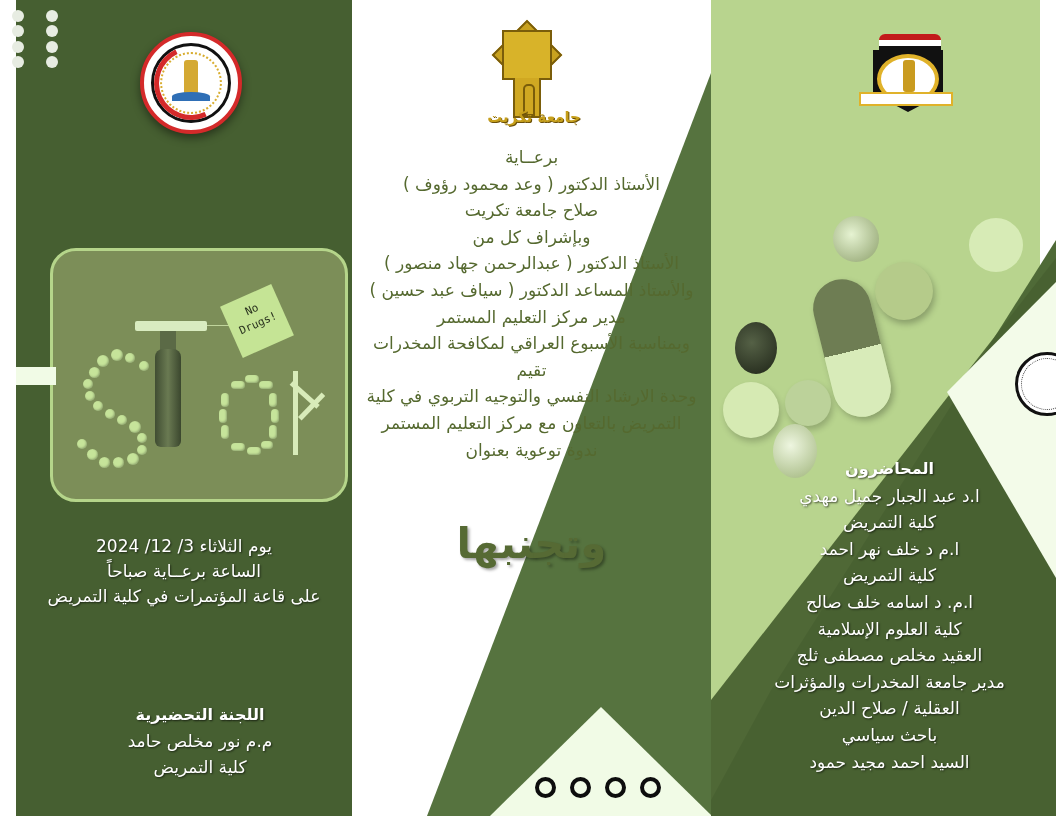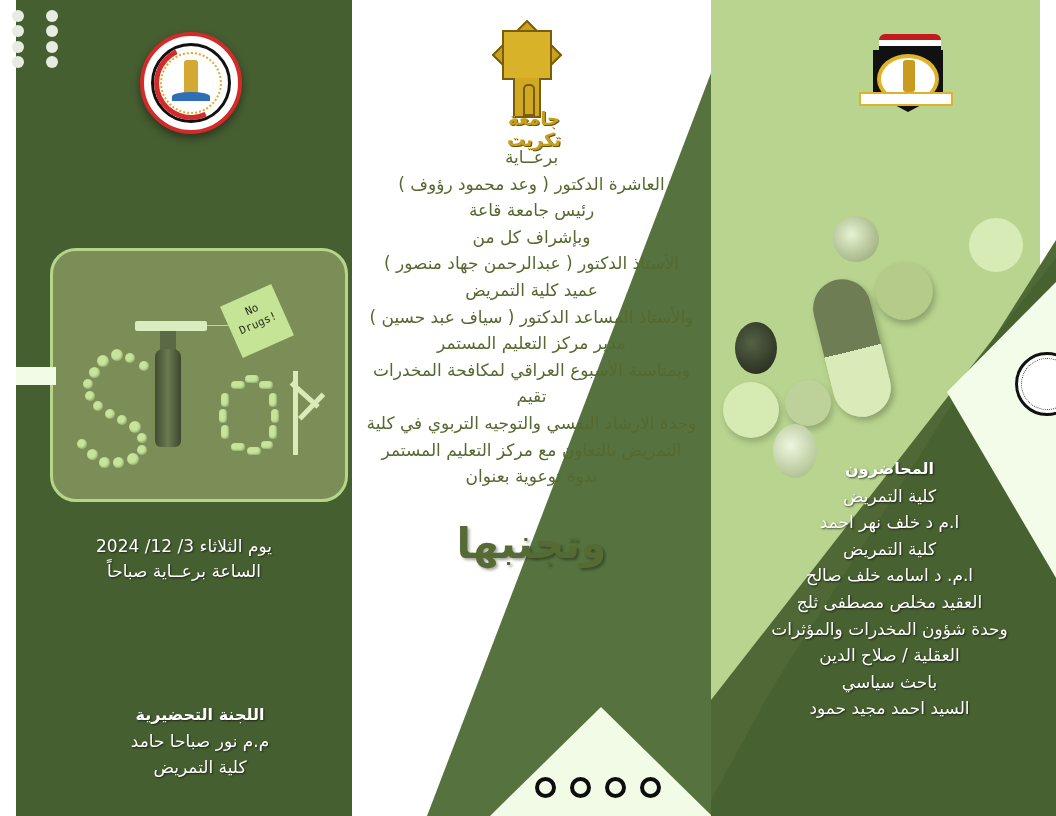--- a/index.html
+++ b/index.html
@@ -43,21 +43,21 @@
     font-size: 17px; line-height: 26px; text-shadow: 1px 1px 2px rgba(0,0,0,.6); direction: rtl; }
   .committee .title { font-weight: bold; font-size: 16px; }
 
   
   .middle-panel { position: absolute; left: 352px; top: 0; width: 359px; height: 816px; background: #ffffff; overflow: hidden; }
   .tu-logo { position: absolute; left: 128px; top: 26px; width: 100px; height: 104px; }
   .tu-star { position: absolute; left: 22px; top: 4px; width: 50px; height: 50px; background: #c9a21f; transform: rotate(45deg); border: 2px solid #7a5d0a; }
   .tu-star2 { position: absolute; left: 22px; top: 4px; width: 50px; height: 50px; background: #d8b329; border: 2px solid #7a5d0a; }
   .tu-tower { position: absolute; left: 33px; top: 52px; width: 28px; height: 40px; background: #d0a822; border: 2px solid #7a5d0a; border-top: none; }
   .tu-tower:after { content: ""; position: absolute; left: 8px; top: 6px; width: 8px; height: 28px; border: 2px solid #7a5d0a; border-radius: 5px 5px 0 0; }
-  .tu-text { position: absolute; left: 6px; top: 82px; width: 96px; text-align: center; font-size: 18px; font-weight: bold; color: #c69f1b;
+  .tu-text { position: absolute; left: 6px; top: 82px; width: 96px; text-align: center; font-size: 15px; font-weight: bold; color: #c69f1b;
     text-shadow: 1px 1px 0 #6b5008; direction: rtl; }
 
   .patronage { position: absolute; left: 0; top: 144px; width: 359px; text-align: center; color: #55692f;
     font-size: 17px; line-height: 26.6px; direction: rtl; }
   .main-title { position: absolute; left: 0; top: 498px; width: 359px; text-align: center; color: #566a34;
     font-size: 42px; font-weight: bold; line-height: 92px; direction: rtl; text-shadow: 2px 2px 3px rgba(0,0,0,.35); }
 
   .mid-tri-dark { position: absolute; left: 0; top: 0; width: 359px; height: 816px; background: #56733f;
     clip-path: polygon(359px 73px, 359px 816px, 75px 816px); }
   .mid-tri-light { position: absolute; left: 0; top: 0; width: 359px; height: 816px; background: #f1fbe6;
@@ -164,46 +164,46 @@
     <div class="stop-p-arm1"></div>
     <div class="stop-p-arm2"></div>
   </div>
 
   <div class="left-bar"></div>
 </div>
 
 <div class="event-info">
   <div>يوم الثلاثاء 3/ 12/ 2024</div>
   <div>الساعة برعــاية صباحاً</div>
+  <div>على قاعة المؤتمرات في كلية التمريض</div>
 </div>
 
 <div class="committee">
   <div class="title">اللجنة التحضيرية</div>
-  <div>م.م نور صباحا حامد</div>
+  <div>م.م نور مخلص حامد</div>
   <div>كلية التمريض</div>
 </div>
 
 <div class="middle-panel">
   <div class="mid-tri-dark"></div>
   <div class="mid-tri-light"></div>
 
   <div class="tu-logo">
     <div class="tu-star"></div>
     <div class="tu-star2"></div>
     <div class="tu-tower"></div>
     <div class="tu-text">جامعة تكريت</div>
   </div>
 
   <div class="patronage">
     <div>برعــاية</div>
-    <div>العاشرة الدكتور ( وعد محمود رؤوف )</div>
-    <div>رئيس جامعة قاعة</div>
+    <div>الأستاذ الدكتور ( وعد محمود رؤوف )</div>
+    <div>صلاح جامعة تكريت</div>
     <div>وبإشراف كل من</div>
     <div>الأستاذ الدكتور ( عبدالرحمن جهاد منصور )</div>
-    <div>عميد كلية التمريض</div>
     <div>والأستاذ المساعد الدكتور ( سياف عبد حسين )</div>
     <div>مدير مركز التعليم المستمر</div>
     <div>وبمناسبة الأسبوع العراقي لمكافحة المخدرات</div>
     <div>تقيم</div>
     <div>وحدة الارشاد النفسي والتوجيه التربوي في كلية</div>
     <div>التمريض بالتعاون مع مركز التعليم المستمر</div>
     <div>ندوة توعوية بعنوان</div>
   </div>
 
   <div class="main-title">
@@ -239,22 +239,24 @@
   </div>
   <div class="right-strip"></div>
   <div class="right-dark-diag"></div>
   <div class="right-dark-main"></div>
   <div class="right-light-diamond"></div>
   <div class="badge-circle"></div>
 </div>
 
 <div class="lecturers" style="left:711px;width:345px;padding-right:16px;">
   <div class="title">المحاضرون</div>
+  <div>ا.د عبد الجبار جميل مهدي</div>
   <div>كلية التمريض</div>
   <div>ا.م د خلف نهر احمد</div>
   <div>كلية التمريض</div>
   <div>ا.م. د اسامه خلف صالح</div>
+  <div>كلية العلوم الإسلامية</div>
   <div>العقيد مخلص مصطفى ثلج</div>
-  <div>وحدة شؤون المخدرات والمؤثرات</div>
+  <div>مدير جامعة المخدرات والمؤثرات</div>
   <div>العقلية / صلاح الدين</div>
   <div>باحث سياسي</div>
   <div>السيد احمد مجيد حمود</div>
 </div>
 
 </body></html>

